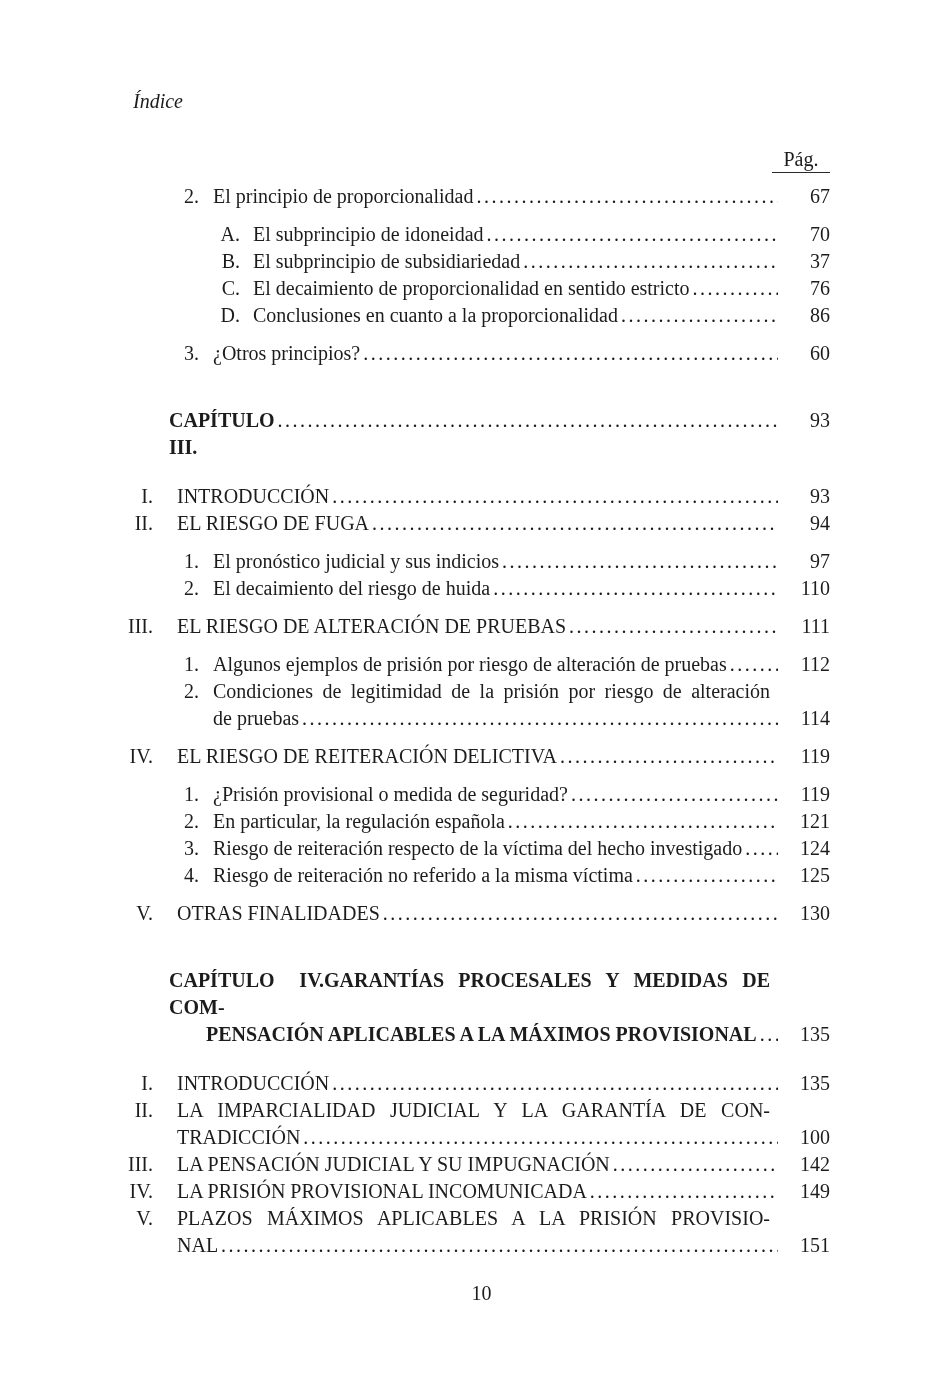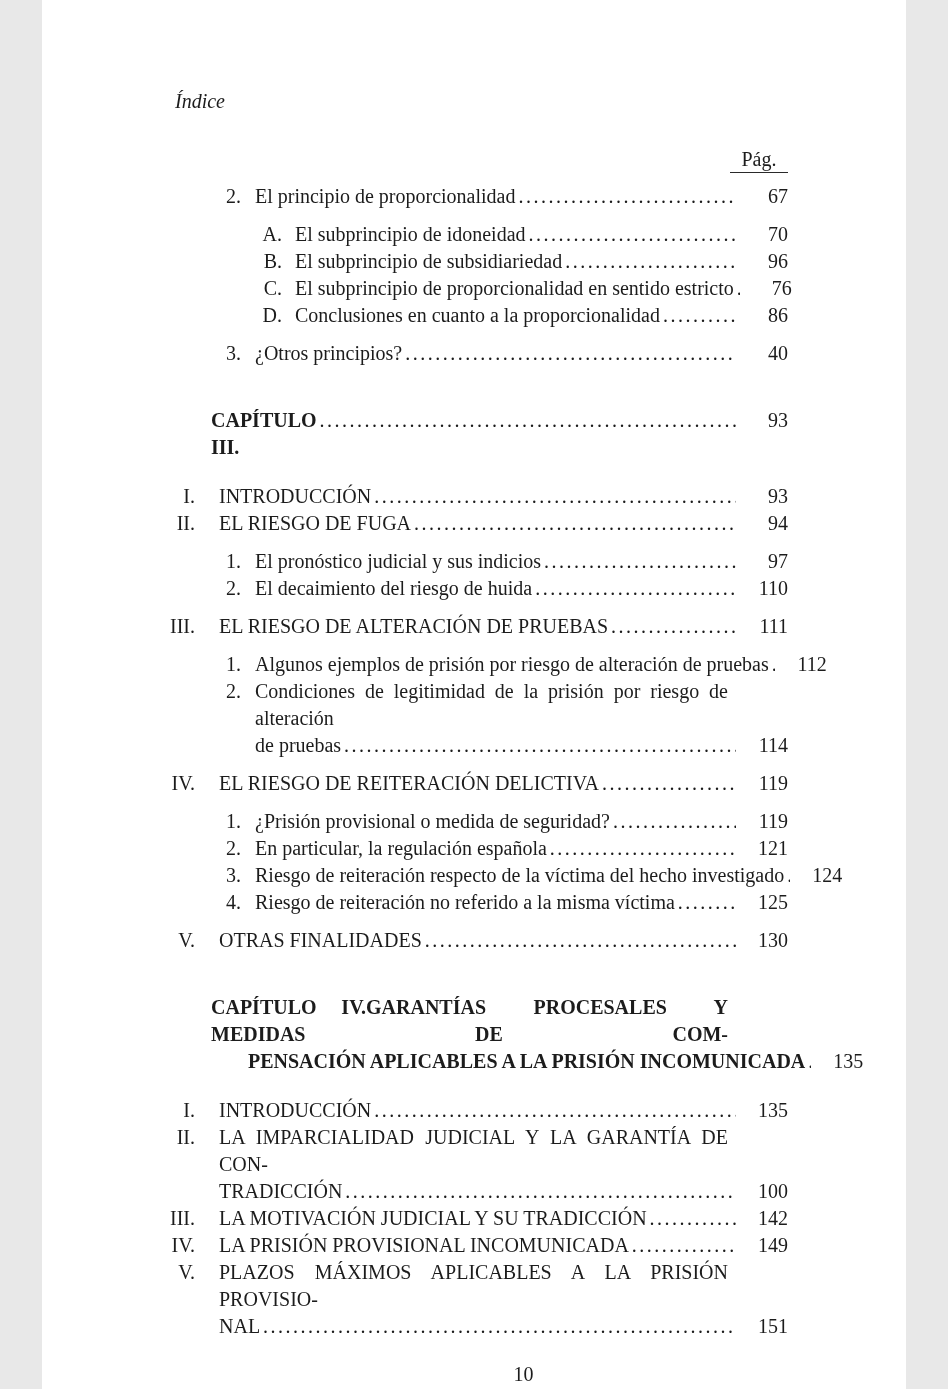--- a/index.html
+++ b/index.html
@@ -1,18 +1,18 @@
 <!DOCTYPE html>
 <html><head>
 <meta charset="utf-8">
 <style>
   html,body{margin:0;padding:0;background:#e8e8e8;}
   .page{
     position:relative;
-    width:864px;height:1389px;
+    width:948px;height:1389px;
     margin:0 auto;
     background:#ffffff;
     color:#1c1c1c;
     font-family:"Liberation Serif","DejaVu Serif",serif;
     font-size:20px;line-height:27px;
     overflow:hidden;
   }
   .indice{
     margin:88px 0 0 133px;
     font-style:italic;
@@ -99,29 +99,29 @@
             <span class="page-num">70</span>
           </div>
         </div>
       </div>
       <div class="row letter">
         <span class="label">B.</span>
         <div class="content">
           <div class="line last">
             <span class="text">El subprincipio de subsidiariedad</span>
             <span class="dots">............................................................................................................................................................................................................................</span>
-            <span class="page-num">96</span>
+            <span class="page-num">37</span>
           </div>
         </div>
       </div>
       <div class="row letter">
         <span class="label">C.</span>
         <div class="content">
           <div class="line last">
-            <span class="text">El subprincipio de proporcionalidad en sentido estricto</span>
+            <span class="text">El decaimiento de proporcionalidad en sentido estricto</span>
             <span class="dots">............................................................................................................................................................................................................................</span>
             <span class="page-num">76</span>
           </div>
         </div>
       </div>
       <div class="row letter">
         <span class="label">D.</span>
         <div class="content">
           <div class="line last">
             <span class="text">Conclusiones en cuanto a la proporcionalidad</span>
@@ -129,21 +129,21 @@
             <span class="page-num">86</span>
           </div>
         </div>
       </div>
       <div class="row num g11">
         <span class="label">3.</span>
         <div class="content">
           <div class="line last">
             <span class="text">¿Otros principios?</span>
             <span class="dots">............................................................................................................................................................................................................................</span>
-            <span class="page-num">40</span>
+            <span class="page-num">60</span>
           </div>
         </div>
       </div>
       <div class="row chapter g40">
         <div class="content">
           <div class="line last">
             <span class="chlabel">CAPÍTULO III.</span>
             <span class="dots">............................................................................................................................................................................................................................</span>
             <span class="page-num">93</span>
           </div>
@@ -277,21 +277,21 @@
             <span class="text">OTRAS FINALIDADES</span>
             <span class="dots">............................................................................................................................................................................................................................</span>
             <span class="page-num">130</span>
           </div>
         </div>
       </div>
       <div class="row chapter g40">
         <div class="content">
           <div class="line justify"><span class="chlabel">CAPÍTULO IV.</span>GARANTÍAS PROCESALES Y MEDIDAS DE COM-</div>
           <div class="line last hang">
-            <span class="text">PENSACIÓN APLICABLES A LA PRISIÓN INCOMUNICADA</span>
+            <span class="text">PENSACIÓN APLICABLES A LA MÁXIMOS PROVISIONAL</span>
             <span class="dots">............................................................................................................................................................................................................................</span>
             <span class="page-num">135</span>
           </div>
         </div>
       </div>
       <div class="row roman g22">
         <span class="label">I.</span>
         <div class="content">
           <div class="line last">
             <span class="text">INTRODUCCIÓN</span>
@@ -308,21 +308,21 @@
             <span class="text">TRADICCIÓN</span>
             <span class="dots">............................................................................................................................................................................................................................</span>
             <span class="page-num">100</span>
           </div>
         </div>
       </div>
       <div class="row roman g10">
         <span class="label">III.</span>
         <div class="content">
           <div class="line last">
-            <span class="text">LA MOTIVACIÓN JUDICIAL Y SU TRADICCIÓN</span>
+            <span class="text">LA PENSACIÓN JUDICIAL Y SU IMPUGNACIÓN</span>
             <span class="dots">............................................................................................................................................................................................................................</span>
             <span class="page-num">142</span>
           </div>
         </div>
       </div>
       <div class="row roman g10">
         <span class="label">IV.</span>
         <div class="content">
           <div class="line last">
             <span class="text">LA PRISIÓN PROVISIONAL INCOMUNICADA</span>

